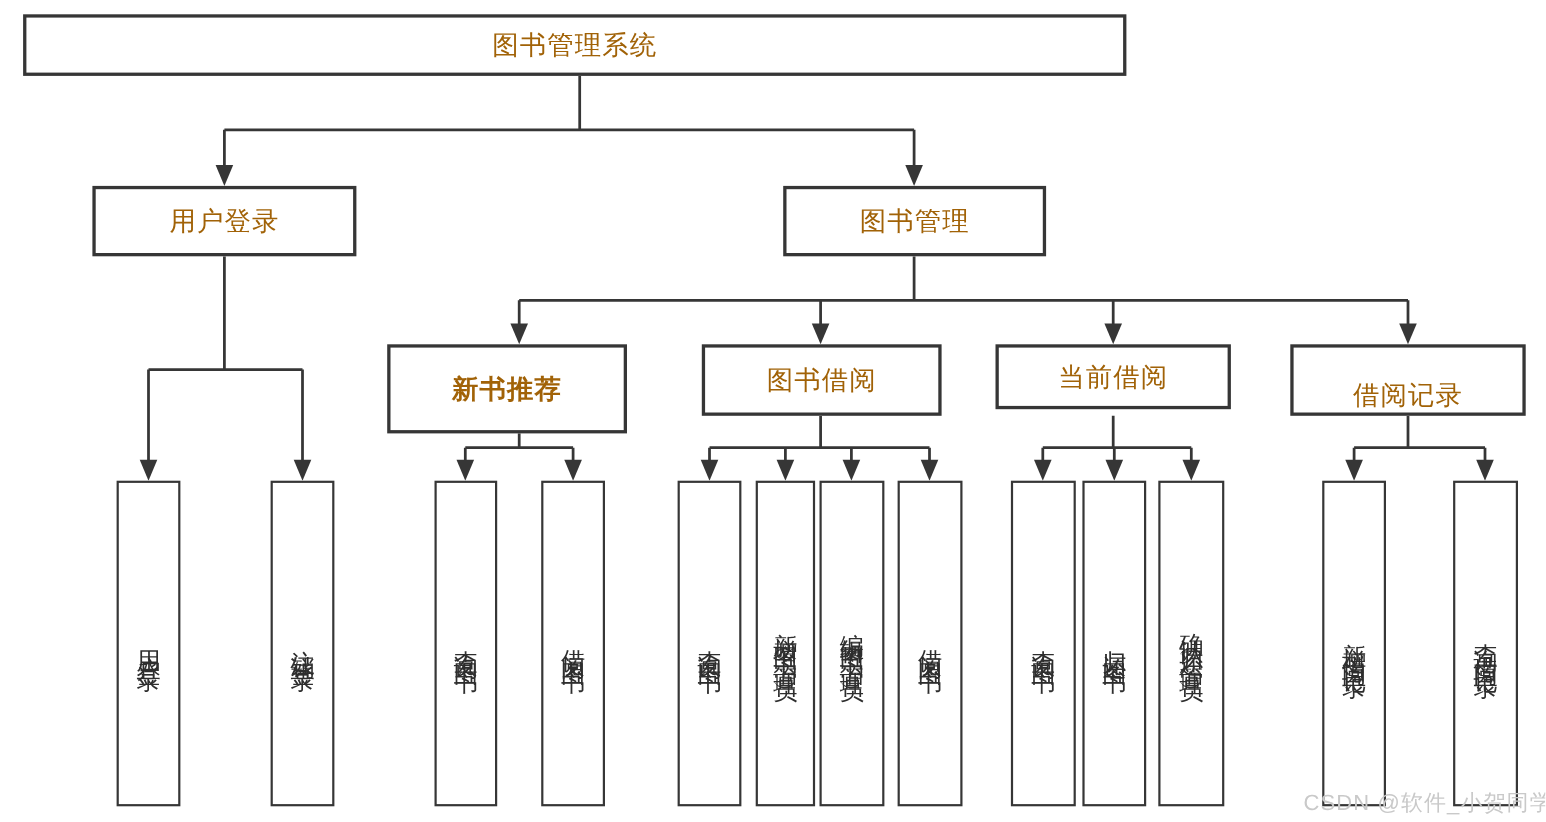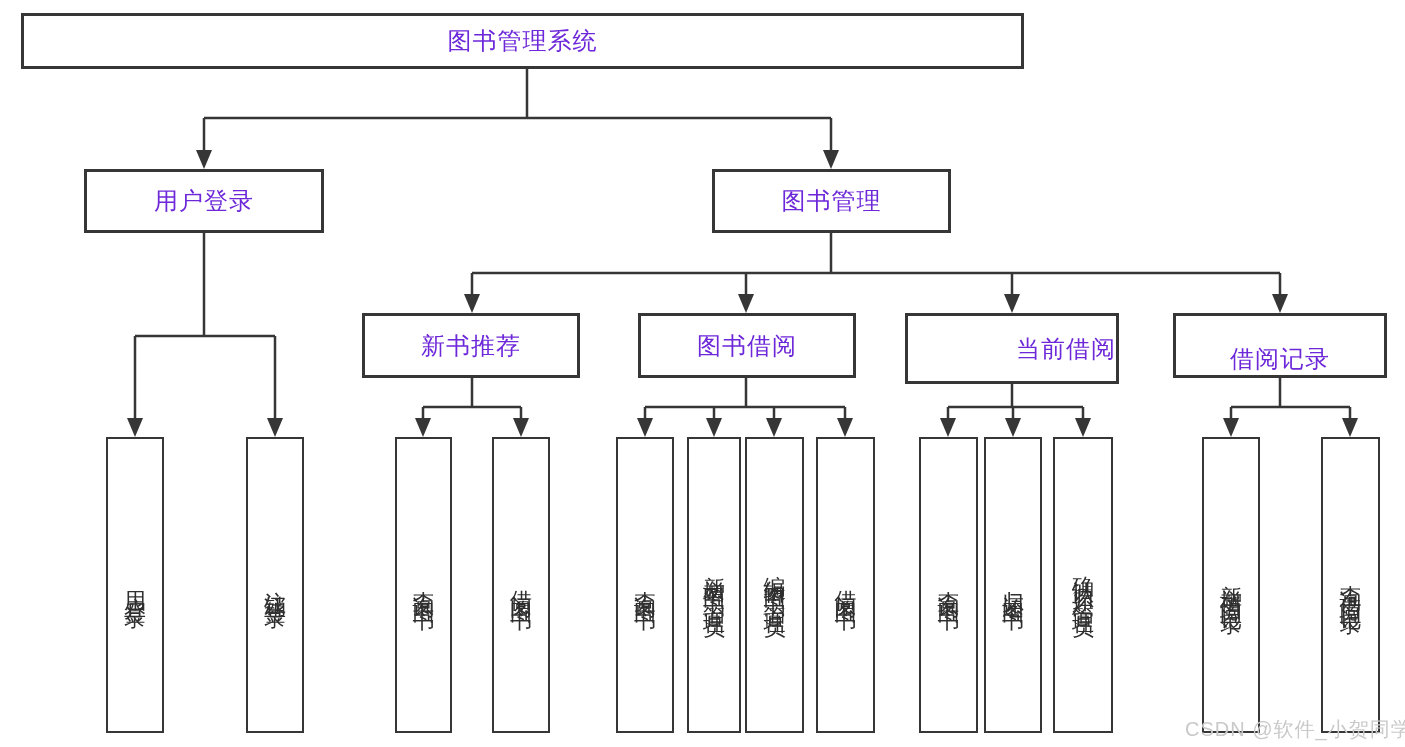--- a/index.html
+++ b/index.html
@@ -22,21 +22,21 @@
     height: 747px;
   }
   .hbox {
     position: absolute;
     box-sizing: border-box;
     background: #ffffff;
     border: 3px solid #363636;
     display: flex;
     align-items: center;
     justify-content: center;
-    color: #6d28d9;
+    color: #a16207;
     font-size: 24px;
     letter-spacing: 1px;
     z-index: 2;
   }
   .vbox {
     position: absolute;
     box-sizing: border-box;
     background: #ffffff;
     border: 2.5px solid #363636;
     display: flex;
@@ -54,23 +54,23 @@
     letter-spacing: 6px;
     white-space: nowrap;
     line-height: 1;
   }
   
   .n-root       { left: 21px;   top: 13px;  width: 1003px; height: 56px; }
   
   .n-userlogin  { left: 84px;   top: 169px; width: 240px;  height: 64px; }
   .n-bookmgmt   { left: 712px;  top: 169px; width: 239px;  height: 64px; justify-content: center; }
   
-  .n-newbooks   { left: 362px;  top: 313px; width: 218px;  height: 65px; }
+  .n-newbooks   { left: 352px;  top: 313px; width: 218px;  height: 81px; font-weight: bold; }
   .n-borrowing  { left: 638px;  top: 313px; width: 218px;  height: 65px; font-family: Liberation Mono, monospace; }
-  .n-current    { left: 905px;  top: 313px; width: 214px;  height: 71px; justify-content: flex-end; }
+  .n-current    { left: 905px;  top: 313px; width: 214px;  height: 59px; }
   .n-records    { left: 1173px; top: 313px; width: 214px;  height: 65px; align-items: flex-end; }
   
   .lf-1  { left: 106px;  width: 58px; }
   .lf-2  { left: 246px;  width: 58px; }
   .lf-3  { left: 395px;  width: 57px; }
   .lf-4  { left: 492px;  width: 58px; }
   .lf-5  { left: 616px;  width: 58px; }
   .lf-6  { left: 687px;  width: 54px; }
   .lf-7  { left: 745px;  width: 59px; }
   .lf-8  { left: 816px;  width: 59px; }

